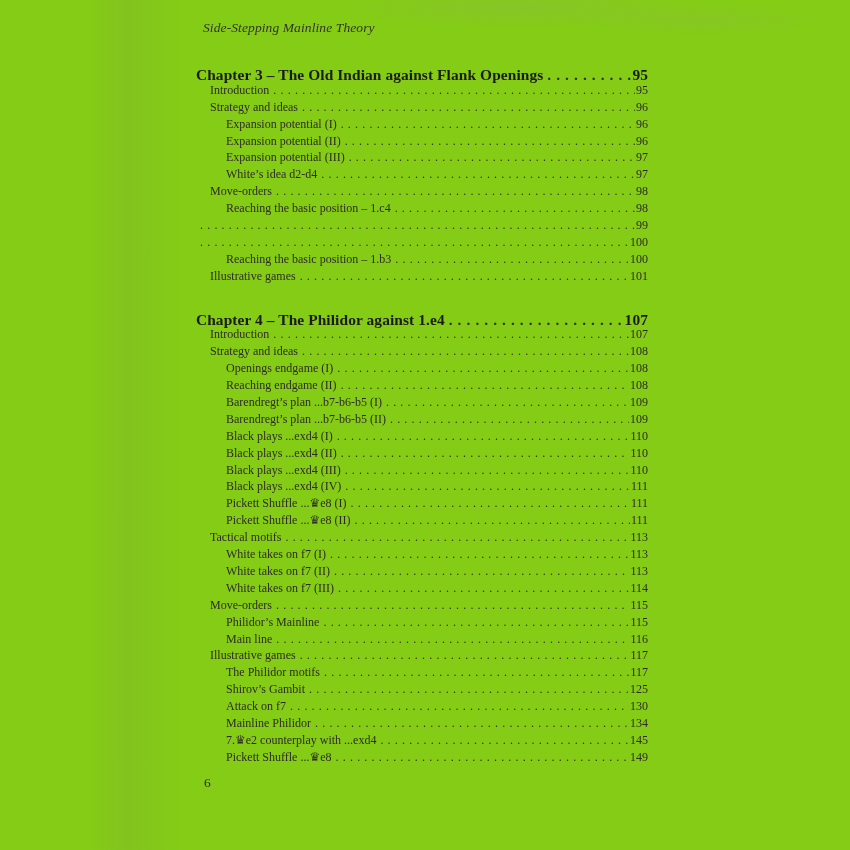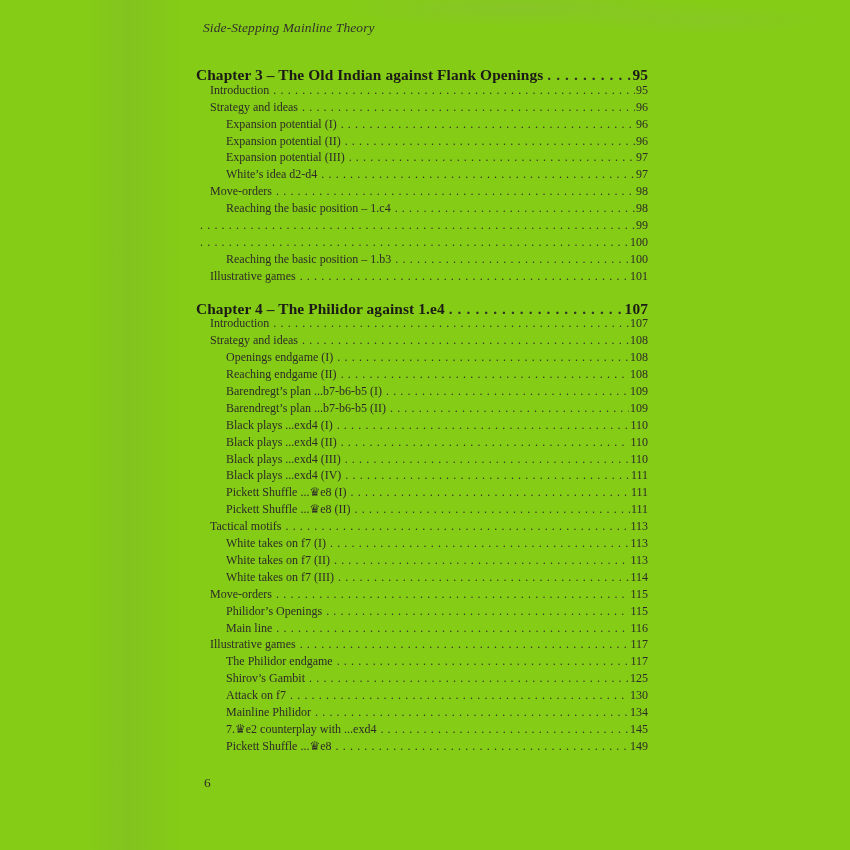--- a/index.html
+++ b/index.html
@@ -52,21 +52,21 @@
     letter-spacing: 0.1px;
     color: #34312c;
   }
   .toc {
     position: absolute;
     left: 196px;
     top: 66px;
     width: 452px;
   }
   .chapter-block + .chapter-block {
-    margin-top: 14px;
+    margin-top: 25px;
   }
   .row {
     display: flex;
     align-items: baseline;
     height: 16.9px;
     font-size: 12px;
     white-space: nowrap;
   }
   .row .label {
     flex: 0 0 auto;
@@ -255,36 +255,36 @@
     <span class="label">White takes on f7 (III)</span>
     <span class="dots">. . . . . . . . . . . . . . . . . . . . . . . . . . . . . . . . . . . . . . . . . . . . . . . . . . . . . . . . . . . . . . . . . . . . . . . . . . . . . . . . . . . . . . . . . . . . . . . . . . . . . . . . . . . . . . . . . . . . . . . . . . . . . . . . . . . . . . . . . . . . </span>
     <span class="pagenum">114</span>
   </div>
         <div class="row level-1">
     <span class="label">Move-orders</span>
     <span class="dots">. . . . . . . . . . . . . . . . . . . . . . . . . . . . . . . . . . . . . . . . . . . . . . . . . . . . . . . . . . . . . . . . . . . . . . . . . . . . . . . . . . . . . . . . . . . . . . . . . . . . . . . . . . . . . . . . . . . . . . . . . . . . . . . . . . . . . . . . . . . . </span>
     <span class="pagenum">115</span>
   </div>
         <div class="row level-2">
-    <span class="label">Philidor’s Openings</span>
+    <span class="label">Philidor’s Mainline</span>
     <span class="dots">. . . . . . . . . . . . . . . . . . . . . . . . . . . . . . . . . . . . . . . . . . . . . . . . . . . . . . . . . . . . . . . . . . . . . . . . . . . . . . . . . . . . . . . . . . . . . . . . . . . . . . . . . . . . . . . . . . . . . . . . . . . . . . . . . . . . . . . . . . . . </span>
     <span class="pagenum">115</span>
   </div>
         <div class="row level-2">
     <span class="label">Main line</span>
     <span class="dots">. . . . . . . . . . . . . . . . . . . . . . . . . . . . . . . . . . . . . . . . . . . . . . . . . . . . . . . . . . . . . . . . . . . . . . . . . . . . . . . . . . . . . . . . . . . . . . . . . . . . . . . . . . . . . . . . . . . . . . . . . . . . . . . . . . . . . . . . . . . . </span>
     <span class="pagenum">116</span>
   </div>
         <div class="row level-1">
     <span class="label">Illustrative games</span>
     <span class="dots">. . . . . . . . . . . . . . . . . . . . . . . . . . . . . . . . . . . . . . . . . . . . . . . . . . . . . . . . . . . . . . . . . . . . . . . . . . . . . . . . . . . . . . . . . . . . . . . . . . . . . . . . . . . . . . . . . . . . . . . . . . . . . . . . . . . . . . . . . . . . </span>
     <span class="pagenum">117</span>
   </div>
         <div class="row level-2">
-    <span class="label">The Philidor endgame</span>
+    <span class="label">The Philidor motifs</span>
     <span class="dots">. . . . . . . . . . . . . . . . . . . . . . . . . . . . . . . . . . . . . . . . . . . . . . . . . . . . . . . . . . . . . . . . . . . . . . . . . . . . . . . . . . . . . . . . . . . . . . . . . . . . . . . . . . . . . . . . . . . . . . . . . . . . . . . . . . . . . . . . . . . . </span>
     <span class="pagenum">117</span>
   </div>
         <div class="row level-2">
     <span class="label">Shirov’s Gambit</span>
     <span class="dots">. . . . . . . . . . . . . . . . . . . . . . . . . . . . . . . . . . . . . . . . . . . . . . . . . . . . . . . . . . . . . . . . . . . . . . . . . . . . . . . . . . . . . . . . . . . . . . . . . . . . . . . . . . . . . . . . . . . . . . . . . . . . . . . . . . . . . . . . . . . . </span>
     <span class="pagenum">125</span>
   </div>
         <div class="row level-2">
     <span class="label">Attack on f7</span>

